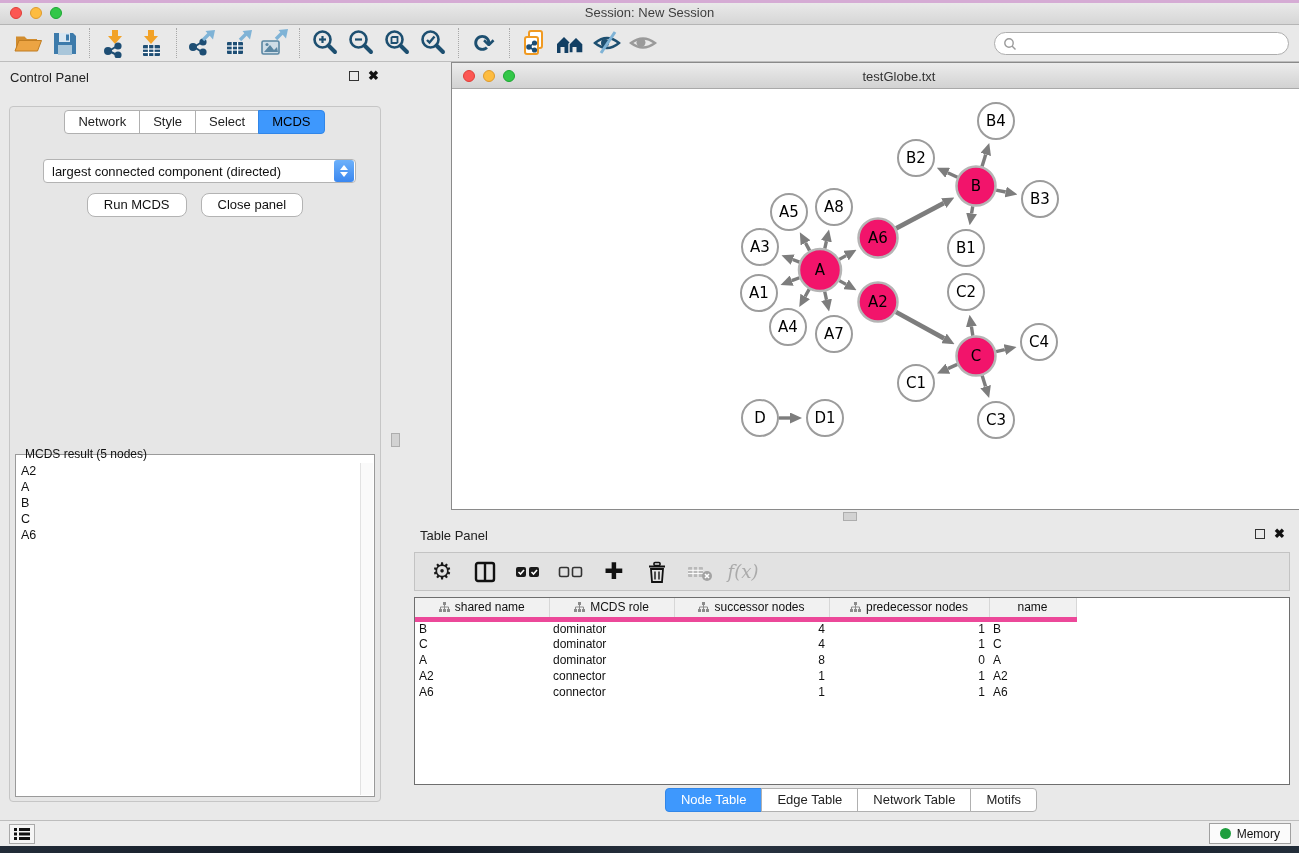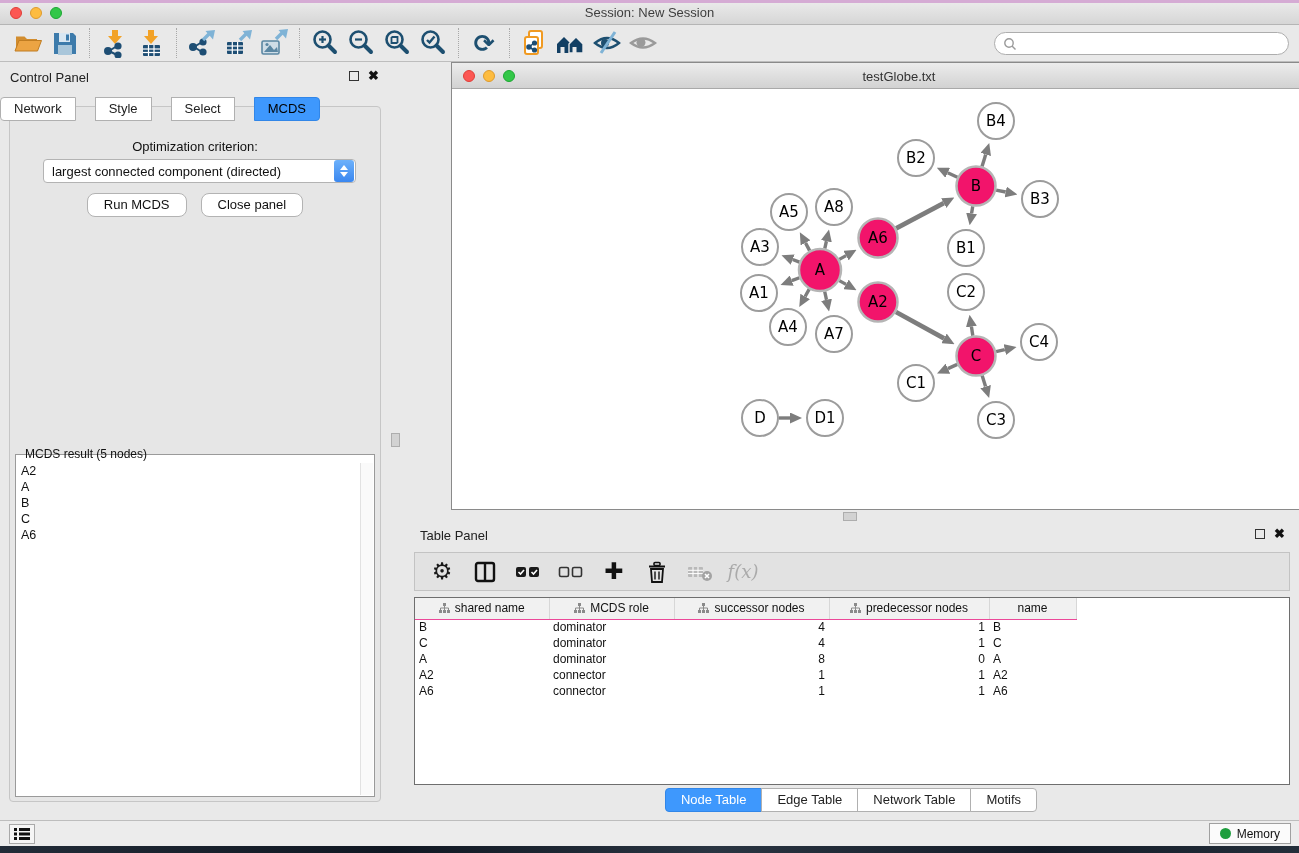--- a/index.html
+++ b/index.html
@@ -31,21 +31,21 @@
   
   .main { position:absolute; left:0; top:62px; width:1299px; height:758px; }
 
   
   .control-panel { position:absolute; left:0; top:0; width:389px; height:758px; }
   .panel-head { position:absolute; left:10px; top:8px; font-size:13px; color:#222; }
   .panel-ctrls { position:absolute; right:10px; top:9px; display:flex; gap:9px; align-items:center; }
   .float-box { width:10px; height:10px; border:1.6px solid #333; background:transparent; }
   .close-x { font-size:13px; font-weight:bold; color:#111; line-height:10px; }
 
-  .seg-tabs { position:absolute; top:35px; left:0; right:0; display:flex; z-index:3;gap:20px; }
+  .seg-tabs { position:absolute; top:48px; left:0; right:0; display:flex; justify-content:center; z-index:3; }
   .seg-tab { padding:3px 13px 4px; font-size:13px; color:#222; background:#fff; border:1px solid #b0b0b0; margin-left:-1px; cursor:pointer; }
   .seg-tab:first-child { border-radius:4px 0 0 4px; margin-left:0; }
   .seg-tab:last-child { border-radius:0 4px 4px 0; }
   .seg-tab.sel { background:#3e98fd; border-color:#3186e8; color:#000000; }
 
   .cp-content { position:absolute; left:9px; right:8px; top:44px; bottom:18px;
     background:#e6e6e6; border:1px solid #c6c6c6; border-radius:4px; }
   .opt-label { position:absolute; top:32px; left:0; right:0; text-align:center; font-size:13px; color:#111; }
   .dropdown { position:absolute; top:52px; left:33px; width:313px; height:24px; background:#fff;
     border:1px solid #b3b3b3; border-radius:4px; display:flex; align-items:center; cursor:pointer; }
@@ -94,21 +94,21 @@
   .tp-ctrls { position:absolute; right:14px; top:5px; display:flex; gap:9px; align-items:center; }
   .tp-toolbar { position:absolute; left:11px; right:9px; top:28px; height:39px; background:#e2e2e2;
     border:1px solid #c3c3c3; display:flex; align-items:center; padding-left:14px; gap:17px; }
   .tp-icon { width:26px; height:26px; display:flex; align-items:center; justify-content:center; cursor:pointer; }
   .gear-glyph { font-family:"DejaVu Sans", sans-serif; font-size:23px; color:#1a1a1a; line-height:1; }
   .plus-glyph { font-family:"DejaVu Sans", sans-serif; font-size:23px; font-weight:bold; color:#111; line-height:1; }
   .fx-glyph { font-family:"DejaVu Serif", serif; font-style:italic; font-size:18px; color:#aaaaaa; }
 
   .data-table { position:absolute; left:11px; right:9px; top:73px; bottom:35px; background:#fff; border:1px solid #6e6e6e; overflow:hidden; }
   table.grid { border-collapse:collapse; width:100%; table-layout:fixed; }
-  table.grid th { background:#f1f1f1; border-bottom:1px solid #ec4899; border-right:1px solid #d7d7d7;
+  table.grid th { background:#f1f1f1; border-bottom:5px solid #ec4899; border-right:1px solid #d7d7d7;
     font-size:12px; font-weight:normal; color:#111; height:21px; text-align:center; position:relative; }
   table.grid th .th-inner { display:flex; align-items:center; justify-content:center; gap:5px; }
   table.grid td { font-size:12px; color:#111; height:16px; padding:0 4px; white-space:nowrap; overflow:hidden; }
   td.al { text-align:left; padding-left:11px; }
   td.ar { text-align:right; padding-right:14px; }
 
   .tp-tabs { position:absolute; left:0; right:0; bottom:8px; display:flex; justify-content:center; }
   .tp-tab { padding:3px 15px 4px; font-size:13px; color:#222; background:#fff; border:1px solid #b0b0b0; margin-left:-1px; cursor:pointer; }
   .tp-tab:first-child { border-radius:4px 0 0 4px; margin-left:0; }
   .tp-tab:last-child { border-radius:0 4px 4px 0; }
@@ -303,21 +303,20 @@
       </div>
 
       <div class="seg-tabs">
         <div class="seg-tab">Network</div>
         <div class="seg-tab">Style</div>
         <div class="seg-tab">Select</div>
         <div class="seg-tab sel">MCDS</div>
       </div>
 
       <div class="cp-content">
-        <div class="opt-label">Optimization criterion:</div>
         <div class="dropdown">
           <div class="dd-text">largest connected component (directed)</div>
           <div class="dd-stepper">
               <div class="up"></div>
               <div class="dn"></div>
             </div>
         </div>
         <div class="cp-buttons">
           <button class="btn">Run MCDS</button>
           <button class="btn">Close panel</button>

